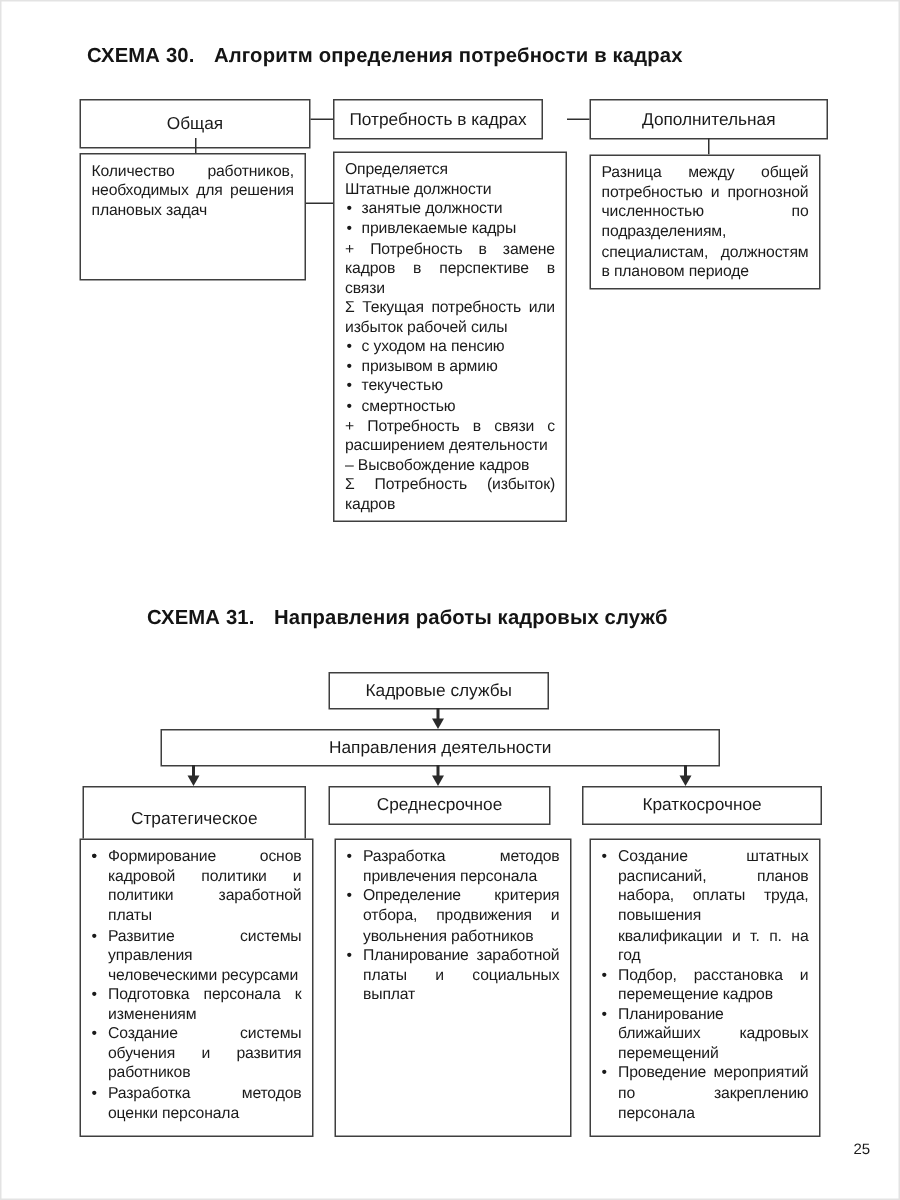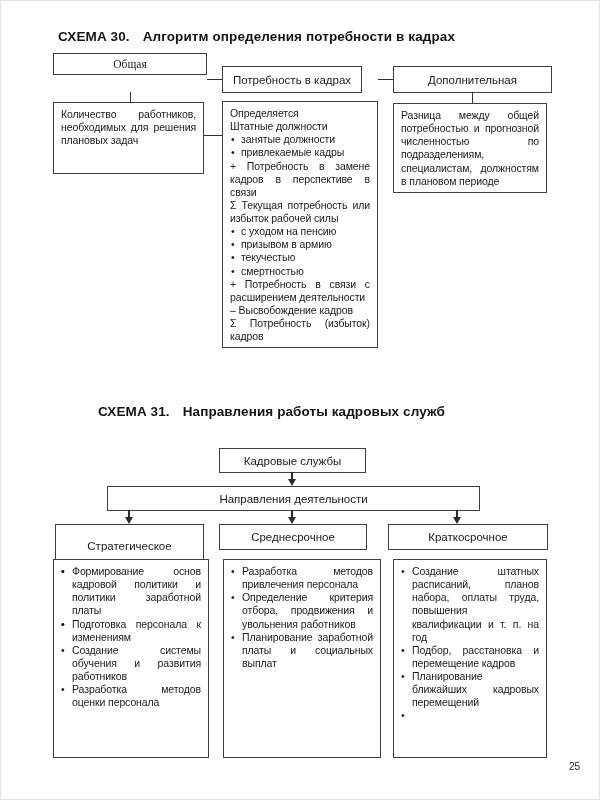--- a/index.html
+++ b/index.html
@@ -29,37 +29,37 @@
   .bi .bm { left:0; }
   .page-num { position:absolute; left:568px; top:760px; font-size:10px; color:#1a1a1a; }
 </style>
 </head>
 <body>
 
 <div class="schema-title" style="left:57px; top:28px;">
   <span class="tl">СХЕМА 30.</span><span>Алгоритм определения потребности в кадрах</span>
 </div>
 
-<div class="box label-box" style="left:52px; top:52px; width:154px; height:22px;font-family:Liberation Serif, serif;">
+<div class="box label-box" style="left:52px; top:65px; width:154px; height:33px;">
   <span>Общая</span>
 </div>
 <div class="box label-box" style="left:221px; top:65px; width:140px; height:27px;">
   <span>Потребность в кадрах</span>
 </div>
 <div class="box label-box" style="left:392px; top:65px; width:159px; height:27px;">
   <span>Дополнительная</span>
 </div>
 
 <div class="hline" style="left:206px; top:77.5px; width:15px;"></div>
 <div class="hline" style="left:377px; top:77.5px; width:15px;"></div>
 <div class="vline" style="left:128.5px; top:91px; height:10px;"></div>
 <div class="vline" style="left:470.5px; top:91px; height:11px;"></div>
 <div class="hline" style="left:203px; top:134px; width:18px;"></div>
 
-<div class="box content" style="left:52px; top:101px; width:151px; height:72px;">
+<div class="box content" style="left:52px; top:101px; width:151px; height:85px;">
   <span>Количество работников, необходимых для решения плановых задач</span>
 </div>
 
 <div class="box content" style="left:221px; top:100px; width:156px; min-height:238px;">
   <div class="eline"><span>Определяется</span></div>
   <div class="eline"><span>Штатные должности</span></div>
   <div class="eline ind"><span class="bm">•</span><span>занятые должности</span></div>
   <div class="eline ind"><span class="bm">•</span><span>привлекаемые кадры</span></div>
   <div class="eline"><span>+</span> <span>Потребность в замене кадров в перспективе в связи</span></div>
   <div class="eline"><span>Σ</span> <span>Текущая потребность или избыток рабочей силы</span></div>
@@ -112,32 +112,32 @@
 <div class="box label-box" style="left:218px; top:523px; width:148px; height:26px;justify-content:center;">
   <span>Среднесрочное</span>
 </div>
 <div class="box label-box" style="left:387px; top:523px; width:160px; height:26px;">
   <span>Краткосрочное</span>
 </div>
 
 <div class="box content" style="left:52px; top:558px; width:156px; height:199px;">
   <div class="bi"><span class="bm">•</span></div>
   <div class="bi"><span class="bm">•</span><span>Формирование основ кадровой политики и политики заработной платы</span></div>
-  <div class="bi"><span class="bm">•</span></div>
+  <div class="bi"><span class="bm">•</span><span>Развитие системы управления человеческими ресурсами</span></div>
   <div class="bi"><span class="bm">•</span><span>Подготовка персонала к изменениям</span></div>
   <div class="bi"><span class="bm">•</span><span>Создание системы обучения и развития работников</span></div>
   <div class="bi"><span class="bm">•</span><span>Разработка методов оценки персонала</span></div>
 </div>
 
 <div class="box content" style="left:222px; top:558px; width:158px; height:199px;">
   <div class="bi"><span class="bm">•</span><span>Разработка методов привлечения персонала</span></div>
   <div class="bi"><span class="bm">•</span><span>Определение критерия отбора, продвижения и увольнения работников</span></div>
   <div class="bi"><span class="bm">•</span><span>Планирование заработной платы и социальных выплат</span></div>
 </div>
 
 <div class="box content" style="left:392px; top:558px; width:154px; height:199px;">
   <div class="bi"><span class="bm">•</span><span>Создание штатных расписаний, планов набора, оплаты труда, повышения квалификации и т. п. на год</span></div>
   <div class="bi"><span class="bm">•</span><span>Подбор, расстановка и перемещение кадров</span></div>
   <div class="bi"><span class="bm">•</span><span>Планирование ближайших кадровых перемещений</span></div>
-  <div class="bi"><span class="bm">•</span></div>
+  <div class="bi"><span class="bm">•</span><span>Проведение мероприятий по закреплению персонала</span></div>
 </div>
 
 <div class="page-num">25</div>
 
 </body></html>

